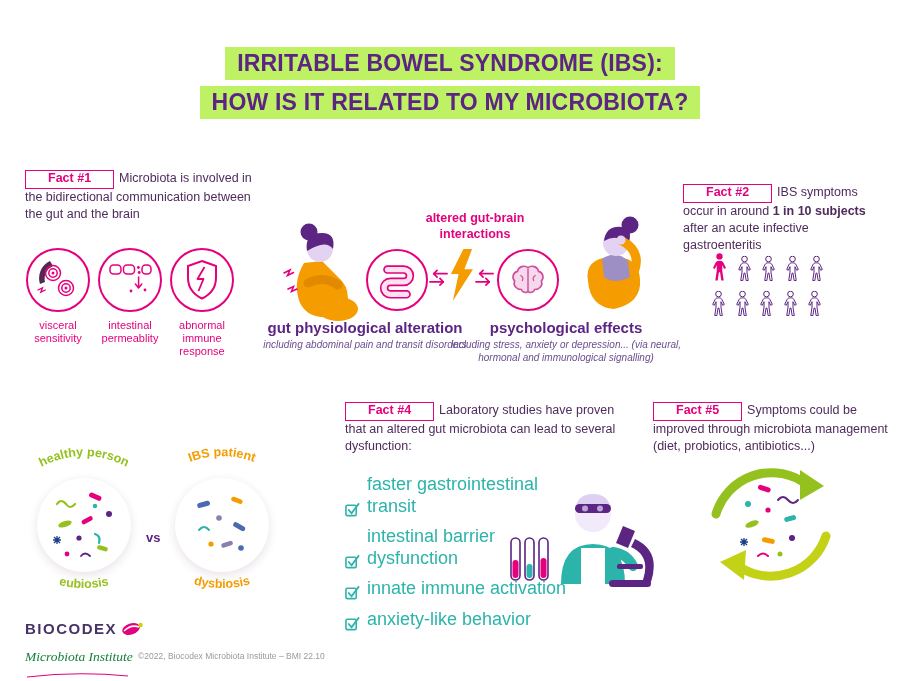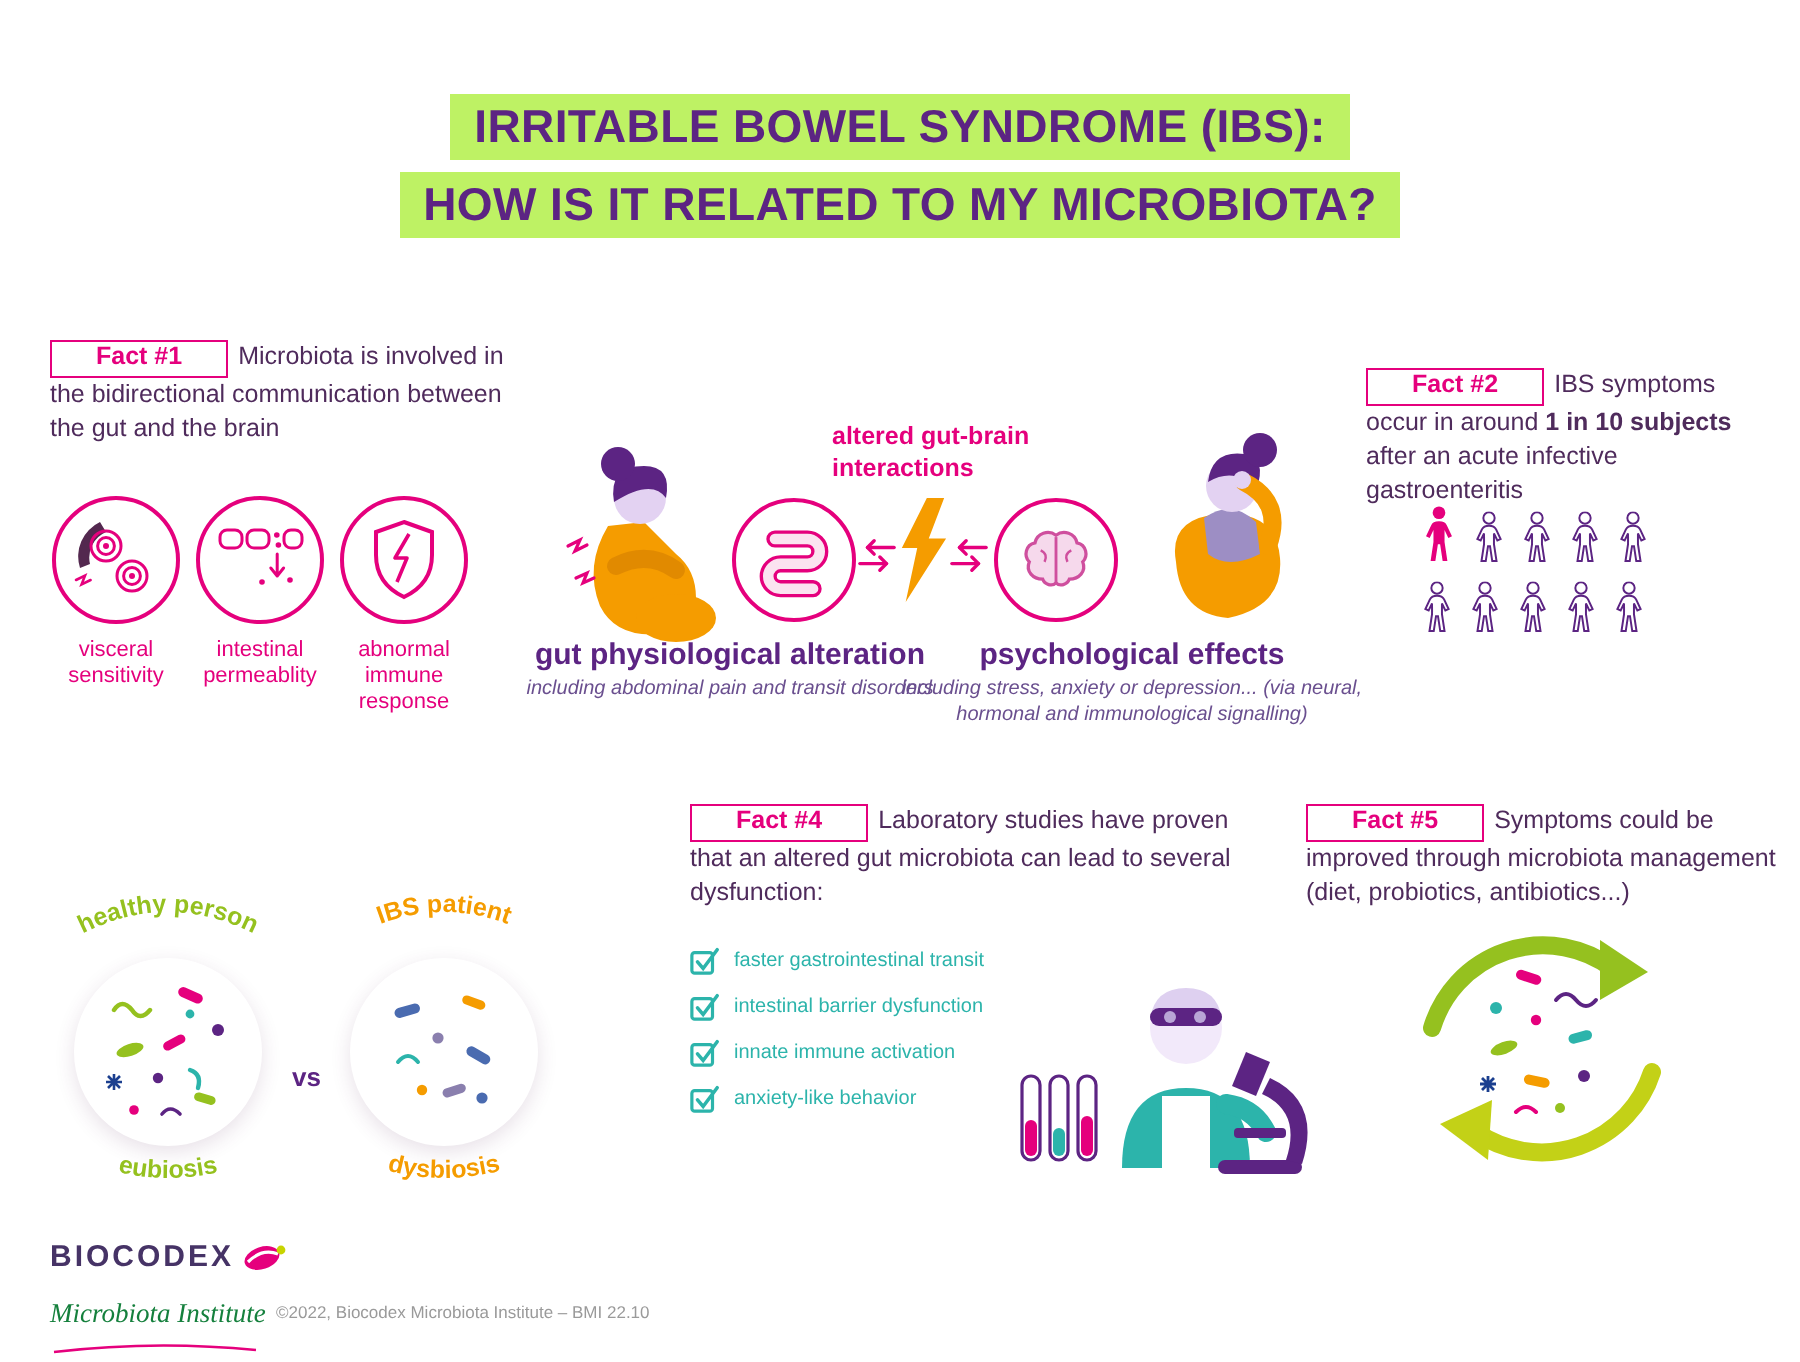--- a/index.html
+++ b/index.html
@@ -19,21 +19,21 @@
   
   .fact1{position:absolute;left:25px;top:170px;width:240px;}
   .fact1-icons{position:absolute;left:22px;top:248px;display:flex;}
   .icon-item{width:72px;text-align:center;}
   .icon-circle{width:60px;height:60px;border:2px solid #e5007d;border-radius:50%;
       margin:0 auto;display:flex;align-items:center;justify-content:center;background:#fff;}
   .icon-label{margin-top:7px;font-size:11px;color:#e5007d;line-height:1.2;}
 
   
   .center{position:absolute;left:278px;top:193px;width:390px;height:205px;}
-  .interaction{position:absolute;left:138px;top:18px;width:118px;
+  .interaction{position:absolute;left:138px;top:18px;width:118px;text-align:center;
       color:#e5007d;font-size:12.5px;font-weight:600;line-height:1.25;}
   .person-left{position:absolute;left:0;top:28px;}
   .person-right{position:absolute;left:286px;top:22px;}
   .organ-circle{position:absolute;width:58px;height:58px;border:2.4px solid #e5007d;border-radius:50%;
       background:#fff;display:flex;align-items:center;justify-content:center;}
   .gut-circle{left:88px;top:56px;}
   .brain-circle{left:219px;top:56px;}
   .arrows-a{position:absolute;left:151px;top:76px;}
   .arrows-b{position:absolute;left:197px;top:76px;}
   .bolt{position:absolute;left:171px;top:54px;}
@@ -57,22 +57,22 @@
   .fact3{position:absolute;left:25px;top:402px;width:296px;}
   .fact3-illus{position:absolute;left:25px;top:444px;display:flex;align-items:flex-start;}
   .micro-stack{width:118px;text-align:center;}
   .micro-circle{width:94px;height:94px;border-radius:50%;background:#fff;margin:0 auto;
       box-shadow:0 3px 10px rgba(90,40,90,.14);}
   .vs{font-weight:bold;color:#5c2483;font-size:13px;align-self:center;padding:28px 3px 0;}
 
   
   .fact4{position:absolute;left:345px;top:402px;width:280px;}
   .checklist{position:absolute;left:345px;top:474px;width:225px;}
-  .check-item{display:flex;gap:7px;align-items:center;margin-bottom:9px;
-      color:#2cb4ab;font-size:10px;line-height:1.2;}
+  .check-item{display:flex;gap:7px;align-items:flex-end;margin-bottom:9px;
+      color:#2cb4ab;font-size:18px;line-height:1.2;}
   .check-item svg{flex:0 0 auto;margin-top:-1px;}
   .scientist{position:absolute;left:505px;top:452px;}
 
   
   .fact5{position:absolute;left:653px;top:402px;width:236px;}
   .fact5-illus{position:absolute;left:700px;top:452px;}
 
   
   .footer-logo{position:absolute;left:25px;top:620px;}
   .brand{display:flex;align-items:center;gap:4px;font-size:15px;font-weight:bold;

